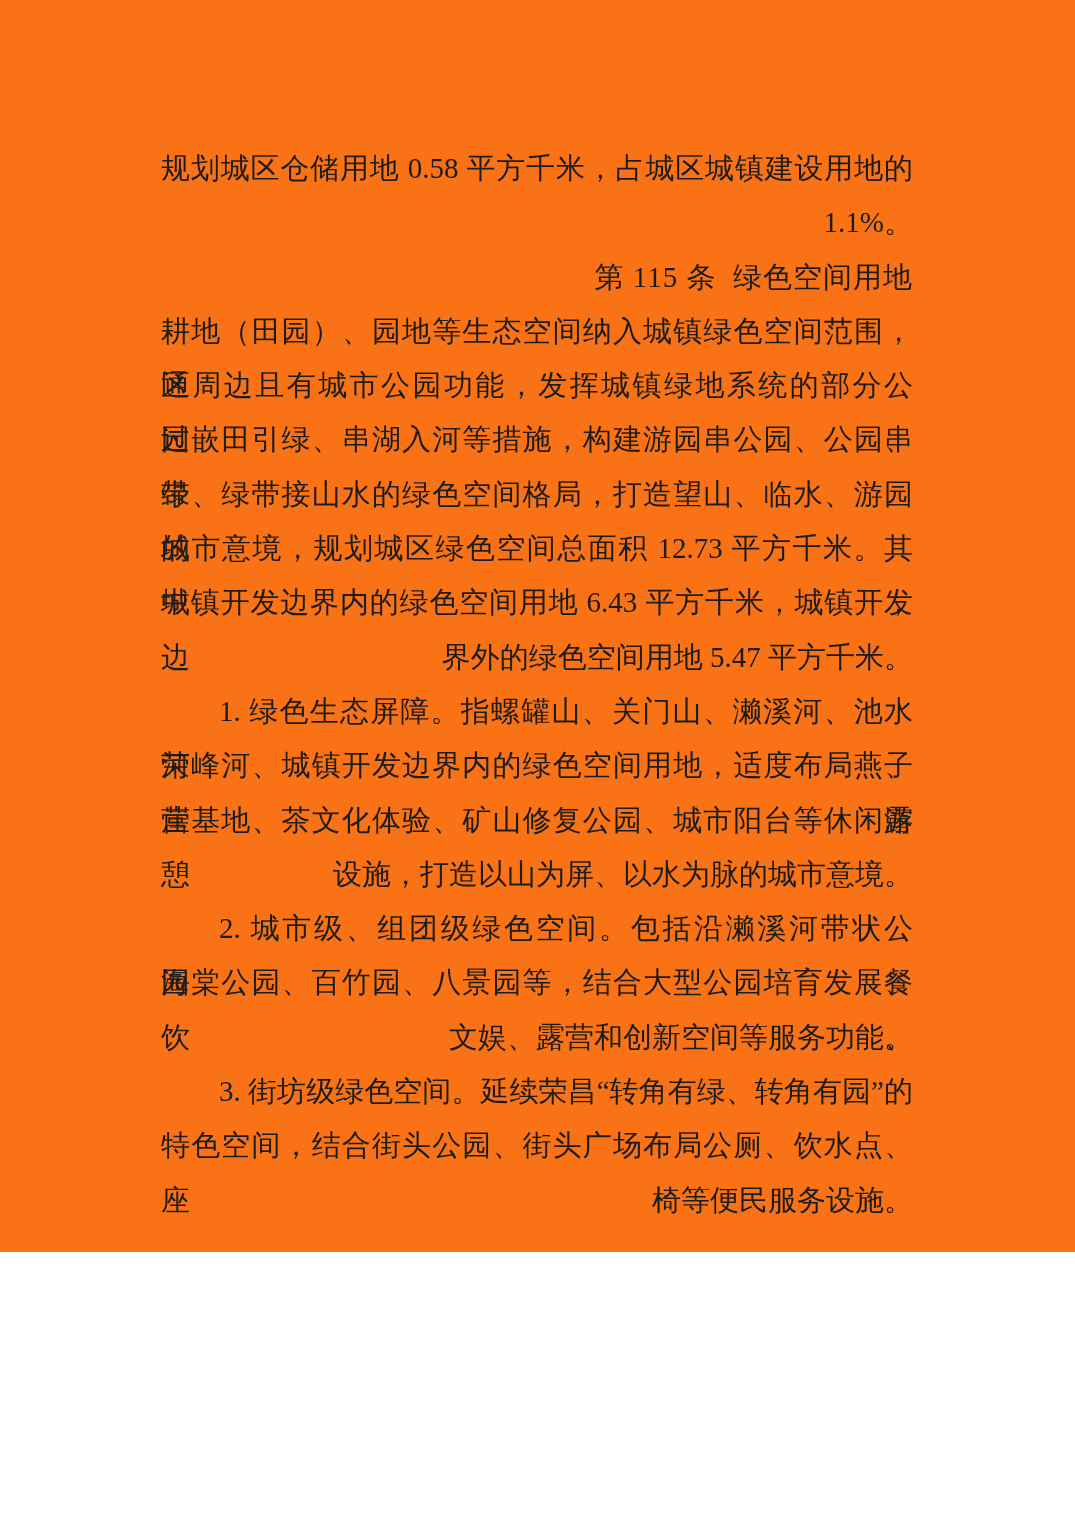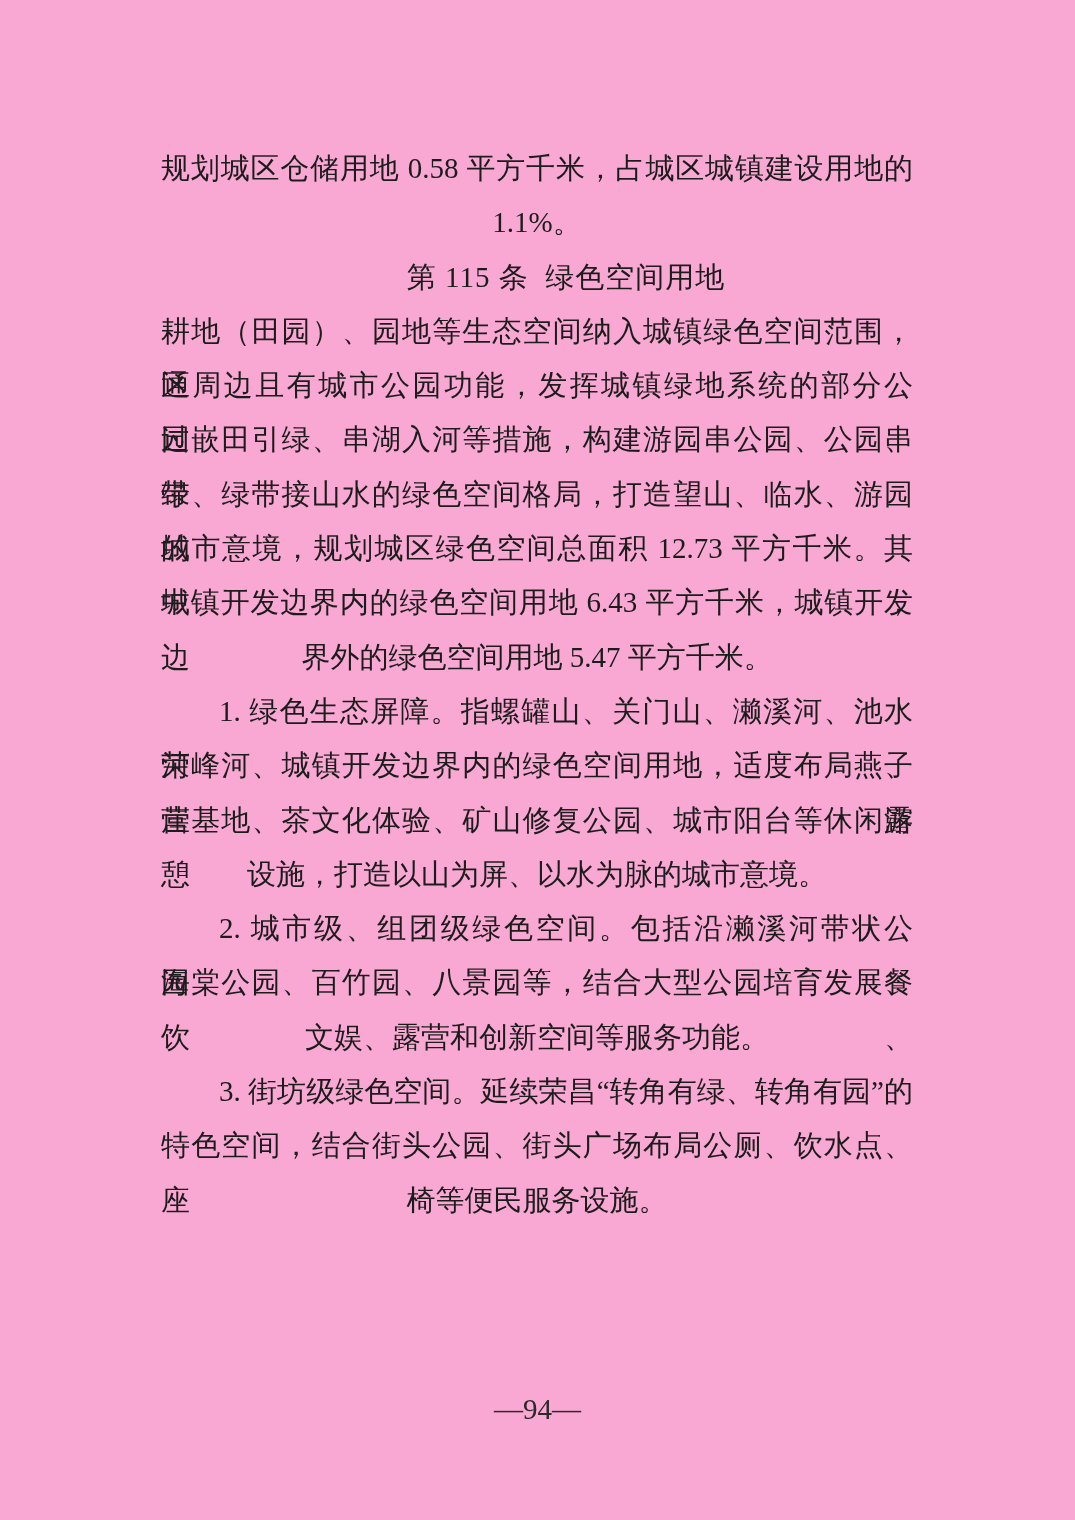--- a/index.html
+++ b/index.html
@@ -3,38 +3,38 @@
 <meta charset="utf-8">
 <style>
   html, body {
     margin: 0;
     padding: 0;
     background: #ffffff;
   }
   .page {
     position: relative;
     width: 1075px;
-    height: 1520px;
-    background: #f9a8d4;
+    height: 1252px;
+    background: #f97316;
     overflow: hidden;
     font-family: "Liberation Serif", "DejaVu Serif", serif;
     color: #1c1c1c;
   }
   .textblock {
     position: absolute;
     left: 161px;
     top: 141px;
     width: 752px;
   }
   .line {
     height: 54.3px;
     line-height: 54.3px;
     font-size: 29px;
     white-space: normal;
-    text-align: center;
+    text-align: right;
   }
   
   .j {
     text-align: justify;
     text-align-last: justify;
     text-justify: inter-character;
   }
   
   .ind {
     text-indent: 58px;

